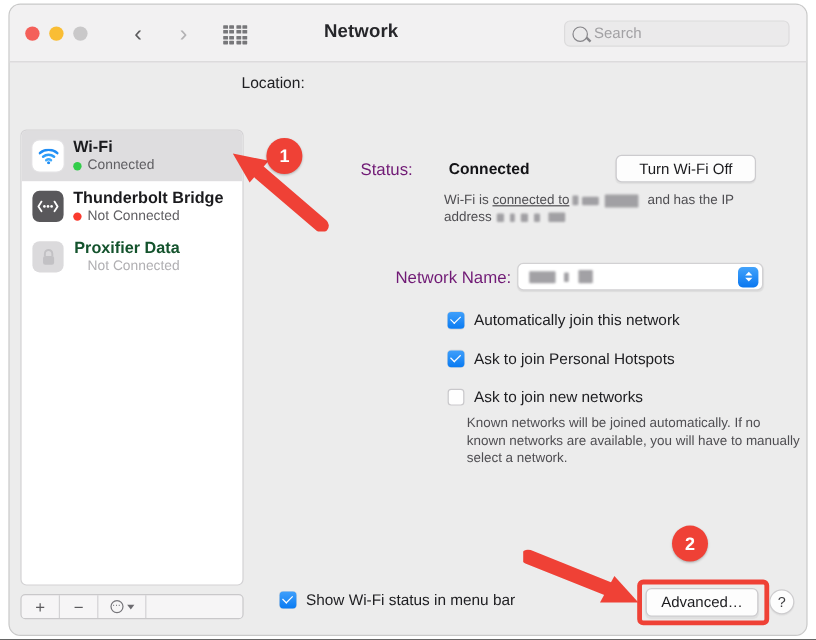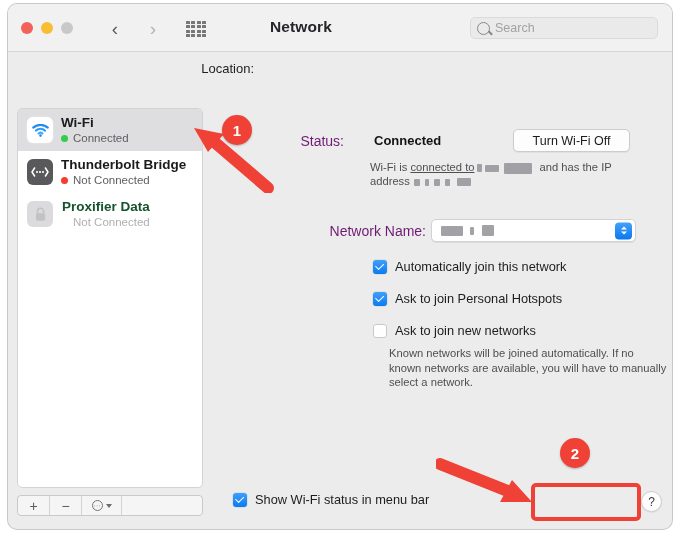--- a/index.html
+++ b/index.html
@@ -462,20 +462,21 @@
     </div>
 
     <div class="bottombar">
       <div class="cbrow" style="left:20px; top:8px;">
         <span class="cbox on">
             <span class="check"></span>
           </span>
         <span class="cblabel">Show Wi-Fi status in menu bar</span>
       </div>
 
+      <div class="pushbtn" id="advanced-button">Advanced…</div>
 
       <div class="redbox"></div>
 
       <div class="helpbtn">?</div>
     </div>
 
   </div>
 
   <svg class="arrow" style="left:190px; top:118px;" width="90" height="75">
     <g transform="translate(0,0)">

